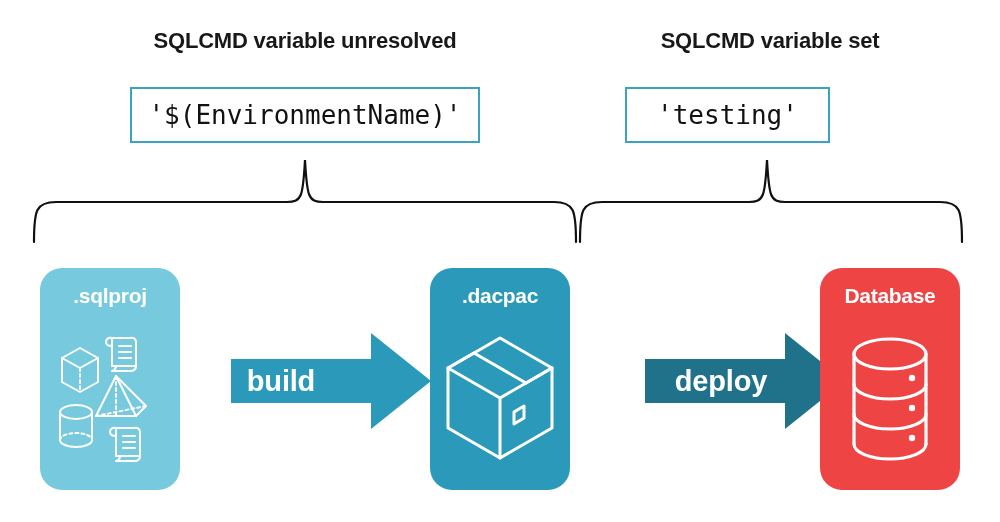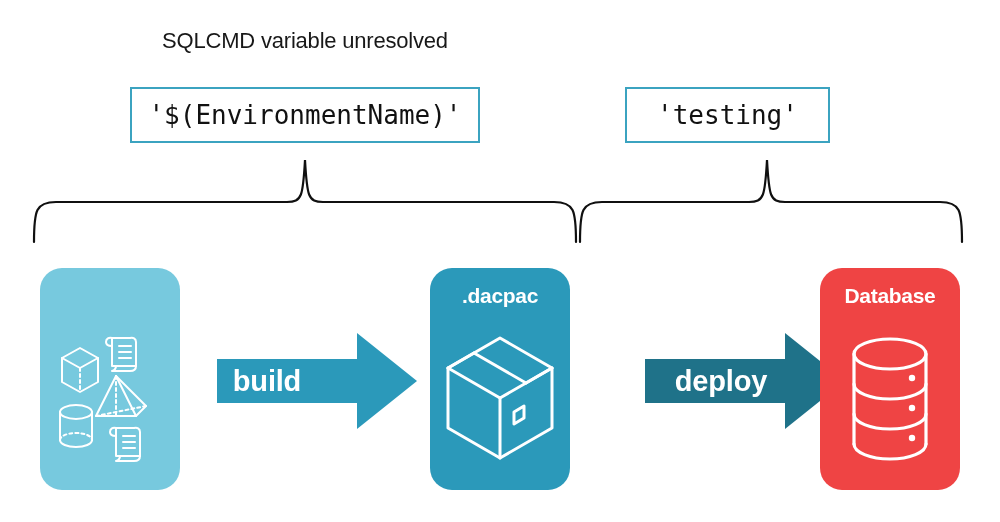--- a/index.html
+++ b/index.html
@@ -18,21 +18,21 @@
 
   .stage {
     position: absolute;
     inset: 0;
   }
 
   
   .heading {
     position: absolute;
     font-family: "Liberation Sans", sans-serif;
-    font-weight: normal;
+    font-weight: bold;
     font-size: 22px;
     color: #181818;
     letter-spacing: -0.2px;
     text-align: center;
     white-space: nowrap;
   }
   #heading-left  { left: 0;   top: 28px; width: 610px; }
   #heading-right { left: 580px; top: 28px; width: 380px; }
 
   
@@ -97,21 +97,21 @@
     height: 160px;
   }
 
   
   .arrow {
     position: absolute;
     top: 333px;
     width: 200px;
     height: 96px;
   }
-  #arrow-build  { left: 191px; padding-left: 26px; }
+  #arrow-build  { left: 205px; padding-left: 26px; }
   #arrow-deploy { left: 597px; margin-left: 48px; }
 
   .arrow-label {
     position: absolute;
     left: 0;
     top: 0;
     width: 152px;
     height: 96px;
     display: flex;
     align-items: center;
@@ -124,20 +124,21 @@
     white-space: nowrap;
   }
 </style>
 </head>
 <body>
 
 <div class="stage">
 
   <div class="heading" id="heading-left">SQLCMD variable unresolved</div>
 
+  <div class="heading" id="heading-right">SQLCMD variable set</div>
 
   <div class="codebox" id="codebox-left">'$(EnvironmentName)'</div>
 
   <div class="codebox" id="codebox-right">'testing'</div>
 
   <svg id="brace-layer" viewBox="0 0 1000 522">
 
     <path fill="none" stroke="#101010" stroke-width="2.2" stroke-linecap="round" d="M 34,242
              C 34,210 36,202 56,202
              L 287,202
@@ -149,20 +150,21 @@
     <path fill="none" stroke="#101010" stroke-width="2.2" stroke-linecap="round" d="M 580,242
              C 580,210 582,202 602,202
              L 749,202
              C 764,202 765,196 767,160
              C 769,196 770,202 785,202
              L 940,202
              C 960,202 962,210 962,242"></path>
   </svg>
 
   <div class="artifact" id="box-sqlproj">
+    <div class="artifact-label">.sqlproj</div>
     <svg class="artifact-art" viewBox="0 0 140 160">
       <g fill="none" stroke="#ffffff" stroke-width="2" stroke-linejoin="round" stroke-linecap="round">
 
         <g>
           <path d="M22,38 L40,28 L58,38 L58,62 L40,72 L22,62 Z"></path>
           <path d="M22,38 L40,48 L58,38"></path>
           <path d="M40,48 L40,72" stroke-dasharray="3 3"></path>
         </g>
 
         <g>

